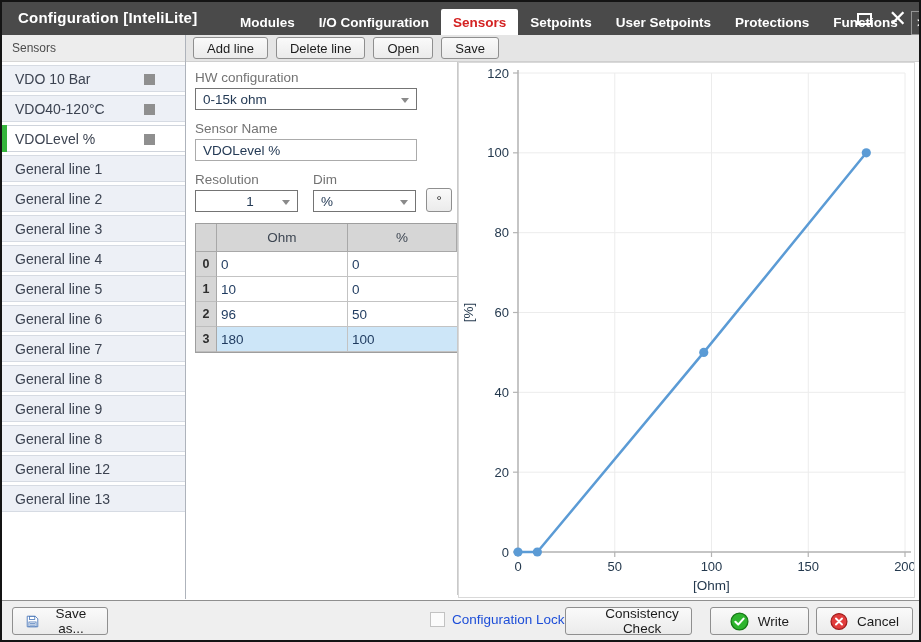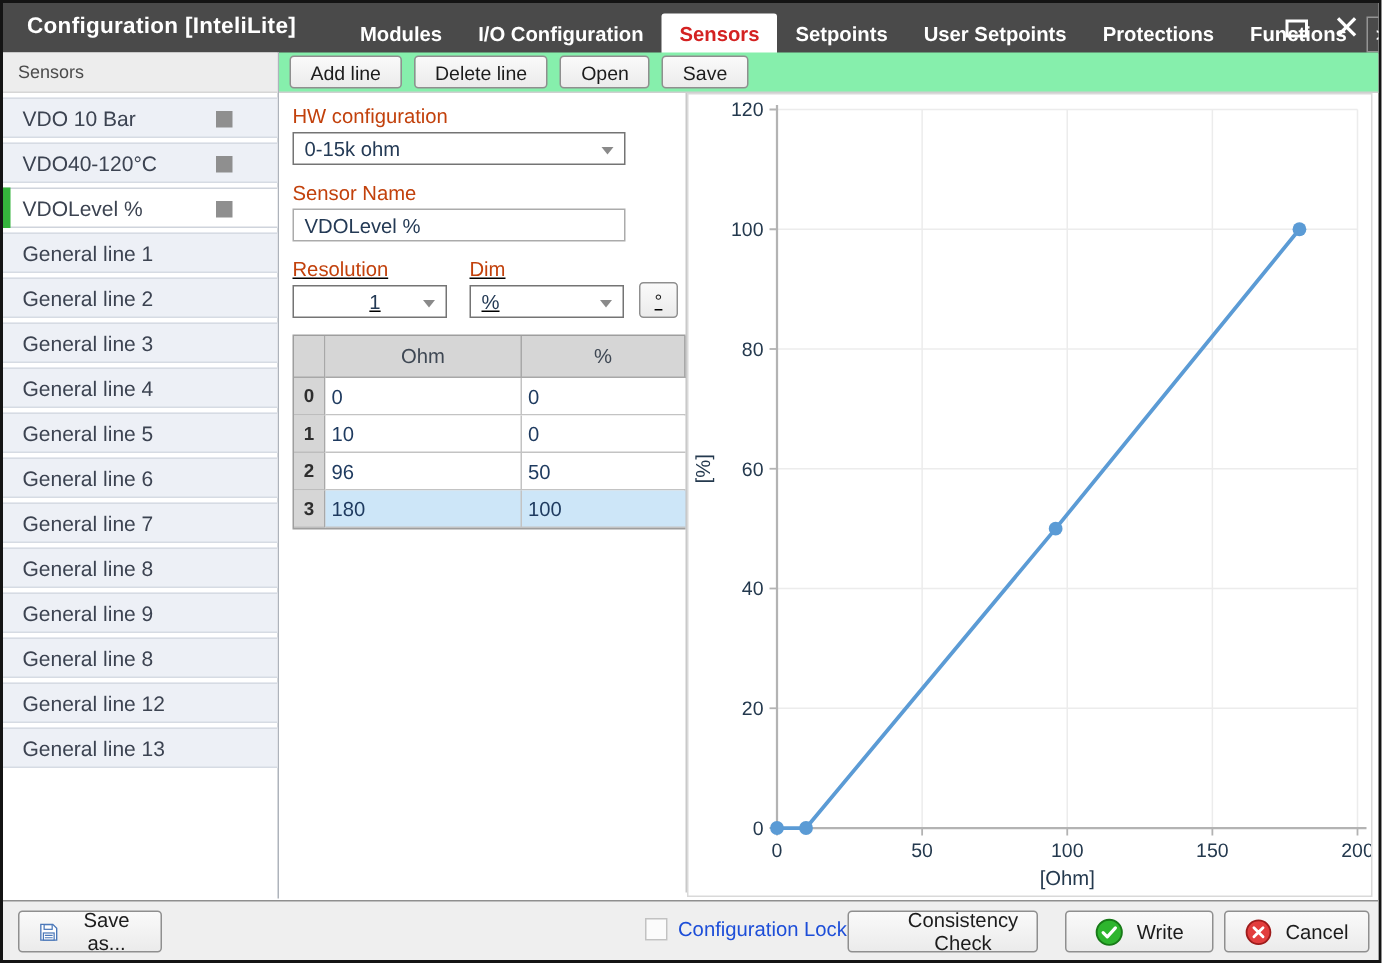--- a/index.html
+++ b/index.html
@@ -21,29 +21,29 @@
   .close-icon { color:#fff; font-size:22px; line-height:1; font-weight:400; }
   
   .sidebar { position:absolute; left:0; top:33px; width:184px; bottom:41px; background:#fff; border-right:1px solid #aeb3bb; }
   .sidebar-header { height:27px; background:#ededed; border-bottom:1px solid #d6d6d6; display:flex; align-items:center; padding-left:10px; font-size:12px; color:#4c4c4c; }
   .sidebar-list { padding-top:3px; }
   .sidebar-item { position:relative; height:27px; margin-bottom:3px; background:#edf0f6; border-top:1px solid #d6dbe3; border-bottom:1px solid #d6dbe3; display:flex; align-items:center; padding-left:13px; font-size:14px; color:#3c4351; cursor:default; }
   .sidebar-item.selected { background:#fff; border-color:#cfd4dc; }
   .sidebar-item.selected::before { content:""; position:absolute; left:0; top:-1px; bottom:-1px; width:5px; background:#35b43c; }
   .si-square { position:absolute; right:30px; top:8px; width:11px; height:11px; background:#8f8f8f; }
   
-  .toolbar { position:absolute; left:184px; top:33px; right:0; height:27px; background:#86efac; border-bottom:1px solid #cfcfcf; display:flex; align-items:center; gap:8px; padding-left:7px; }
+  .toolbar { position:absolute; left:184px; top:33px; right:0; height:27px; background:#e5e5e5; border-bottom:1px solid #cfcfcf; display:flex; align-items:center; gap:8px; padding-left:7px; }
   .btn { background:linear-gradient(#fafafa,#ebebeb); border:1px solid #8f8f8f; border-radius:3px; color:#1c1c1c; font-family:inherit; font-size:13px; height:22px; padding:0 13px; cursor:default; }
   
   .form-panel { position:absolute; left:184px; top:60px; width:272px; bottom:45px; background:#fff; border-right:1px solid #c9c9c9; padding:8px 0 0 9px; }
-  .field-label { font-size:13.5px; color:#c2410c; margin-bottom:3px; }
+  .field-label { font-size:13.5px; color:#737373; margin-bottom:3px; }
   .dropdown { position:relative; width:222px; height:22px; border:1px solid #747474; background:#fff; display:flex; align-items:center; padding-left:7px; font-size:13.5px; color:#243a55; }
   .dd-arrow { position:absolute; right:7px; top:9px; width:0; height:0; border-left:4px solid transparent; border-right:4px solid transparent; border-top:5px solid #8a8a8a; }
   .text-input { width:222px; height:22px; border:1px solid #ababab; background:#fff; display:flex; align-items:center; padding-left:7px; font-size:13.5px; color:#243a55; }
-  .row-flex { display:flex; align-items:flex-end; gap:15px; margin-top:11px;text-decoration:underline; }
+  .row-flex { display:flex; align-items:flex-end; gap:15px; margin-top:11px; }
   .dd-small { width:103px; }
   .dd-center { justify-content:center; padding-left:0; }
   .degree-btn { width:26px; height:24px; margin-left:-5px; font-size:13px; padding:0; }
   
   .cal-table { margin-top:11px; width:262px; border:1px solid #9e9e9e; display:grid; grid-template-columns:21px 131px 109px; font-size:13.5px; }
   .cal-table .hcell { height:28px; background:#d6d6d6; border-right:1px solid #a8a8a8; border-bottom:1px solid #a8a8a8; display:flex; align-items:center; justify-content:center; color:#3e4753; }
   .cal-table .icell { height:25px; background:#d6d6d6; border-right:1px solid #a8a8a8; border-bottom:1px solid #bdbdbd; display:flex; align-items:center; justify-content:center; font-weight:700; font-size:12.5px; color:#2e2e2e; }
   .cal-table .dcell { height:25px; background:#fff; border-right:1px solid #c3c3c3; border-bottom:1px solid #c3c3c3; display:flex; align-items:center; padding-left:4px; color:#1e3a5f; }
   .cal-table .dcell:nth-child(3n) { border-right:none; }
   .cal-table .sel { background:#cde6f8; }

